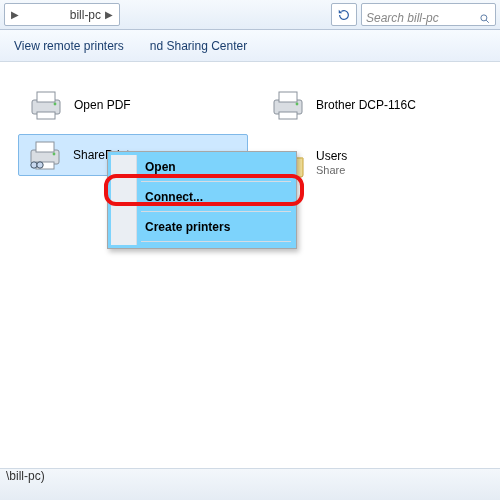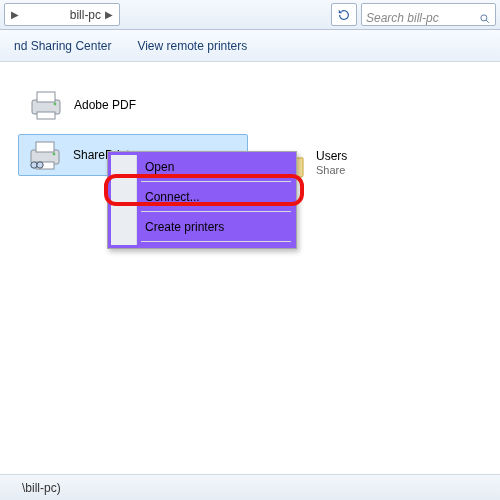--- a/index.html
+++ b/index.html
@@ -19,28 +19,28 @@
 .tool-link { color: #1a3e6e; cursor: default; }
 
 .content { position: relative; background: #fff; height: 420px; }
 
 .item { position: absolute; width: 230px; height: 42px; display: flex; align-items: center; padding: 2px 8px; gap: 10px; }
 .item.selected { background: #cde8ff; border: 1px solid #7fb8e8; border-radius: 2px; }
 .item-icon { width: 36px; height: 34px; flex-shrink: 0; }
 .item-text { display: flex; flex-direction: column; line-height: 1.25; }
 .item-sub { color: #6a6a6a; font-size: 11px; }
 
-.ctxmenu { position: absolute; left: 107px; top: 151px; width: 190px; background: #8b5cf6; border: 1px solid #a7a7a7; box-shadow: 2px 3px 5px rgba(0,0,0,0.25); padding: 3px; }
+.ctxmenu { position: absolute; left: 107px; top: 151px; width: 190px; background: #7dd3fc; border: 1px solid #a7a7a7; box-shadow: 2px 3px 5px rgba(0,0,0,0.25); padding: 3px; font-weight: bold; }
 .ctxmenu .gutter { position: absolute; left: 3px; top: 3px; bottom: 3px; width: 26px; background: #eaeef3; border-right: 1px solid #d7dce3; }
 .ctxitem { position: relative; height: 23px; display: flex; align-items: center; padding-left: 34px; color: #000; cursor: default; }
 .ctxsep { position: relative; height: 1px; background: #d7dce3; margin: 3px 2px 3px 30px; }
 
 .highlight-ring { position: absolute; border: 4px solid #e11; border-radius: 12px; pointer-events: none; }
 
-.statusbar { position: absolute; left: 0; right: 0; bottom: 0; height: 26px; background: linear-gradient(#f3f7fb,#e5ecf4); border-top: 1px solid #d0dae5; color: #333; font-size: 11px; padding-left: 22px; display:flex; align-items:center;}
+.statusbar { position: absolute; left: 0; right: 0; bottom: 0; height: 32px; background: linear-gradient(#f3f7fb,#e5ecf4); border-top: 1px solid #d0dae5; color: #333; font-size: 11px; padding-left: 6px; display:flex; align-items:flex-start;}
 </style>
 </head>
 <body>
 
 <div class="addressbar">
   <div class="breadcrumb">
     <span class="crumb-arrow">▶</span>
     <span class="crumb-text">bill-pc</span>
     <span class="crumb-arrow">▶</span>
   </div>
@@ -54,38 +54,49 @@
   <div class="search-box">
     <span>Search bill-pc</span>
     <svg viewBox="0 0 16 16" style="margin-left:auto">
         <circle cx="6.5" cy="6.5" r="4" fill="none" stroke="#5a7aa5" stroke-width="1.3"></circle>
         <line x1="9.5" y1="9.5" x2="13" y2="13" stroke="#5a7aa5" stroke-width="1.3"></line>
       </svg>
   </div>
 </div>
 
 <div class="toolbar">
+  <span class="tool-link">View remote printers</span>
   <span class="tool-link">nd Sharing Center</span>
-  <span class="tool-link">View remote printers</span>
 </div>
 
 <div class="content">
 
   <div class="item" style="left:20px; top:22px;">
     <svg class="item-icon" viewBox="0 0 36 34">
       <rect x="4" y="12" width="28" height="14" rx="2" fill="#d9dde2" stroke="#8a929c"></rect>
       <rect x="9" y="4" width="18" height="10" fill="#fff" stroke="#8a929c"></rect>
       <rect x="9" y="24" width="18" height="7" fill="#fff" stroke="#8a929c"></rect>
       <circle cx="27" cy="16" r="1.4" fill="#5fbf5f"></circle>
     </svg>
     <div class="item-text">
-        <span>Adobe PDF</span>
+        <span>Open PDF</span>
       </div>
   </div>
 
+  <div class="item" style="left:262px; top:22px;">
+    <svg class="item-icon" viewBox="0 0 36 34">
+      <rect x="4" y="12" width="28" height="14" rx="2" fill="#d9dde2" stroke="#8a929c"></rect>
+      <rect x="9" y="4" width="18" height="10" fill="#fff" stroke="#8a929c"></rect>
+      <rect x="9" y="24" width="18" height="7" fill="#fff" stroke="#8a929c"></rect>
+      <circle cx="27" cy="16" r="1.4" fill="#5fbf5f"></circle>
+    </svg>
+    <div class="item-text">
+        <span>Brother DCP-116C</span>
+      </div>
+  </div>
 
   <div class="item selected" style="left:18px; top:72px;">
     <svg class="item-icon" viewBox="0 0 36 34">
       <rect x="4" y="12" width="28" height="14" rx="2" fill="#d9dde2" stroke="#8a929c"></rect>
       <rect x="9" y="4" width="18" height="10" fill="#fff" stroke="#8a929c"></rect>
       <rect x="9" y="24" width="18" height="7" fill="#fff" stroke="#8a929c"></rect>
       <circle cx="27" cy="16" r="1.4" fill="#5fbf5f"></circle>
       <circle cx="7" cy="27" r="3.2" fill="#c8d8ee" stroke="#456"></circle>
       <circle cx="13" cy="27" r="3.2" fill="#c8d8ee" stroke="#456"></circle>
     </svg>

